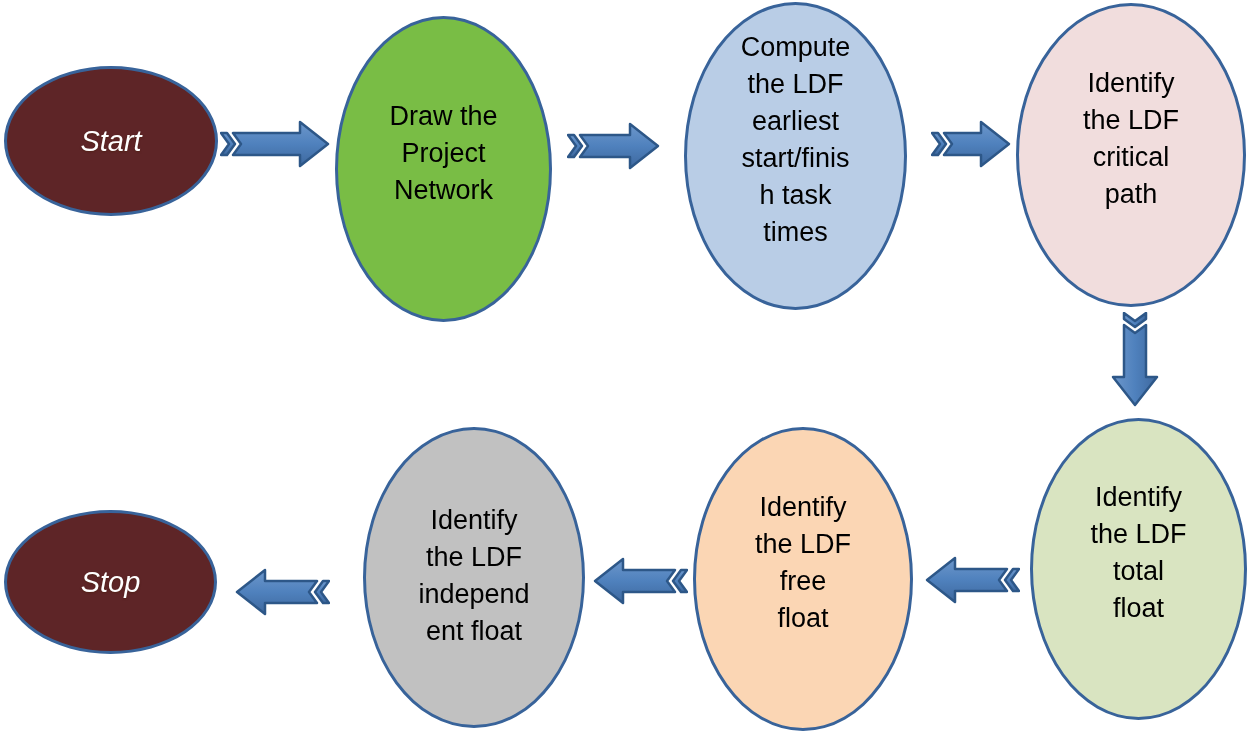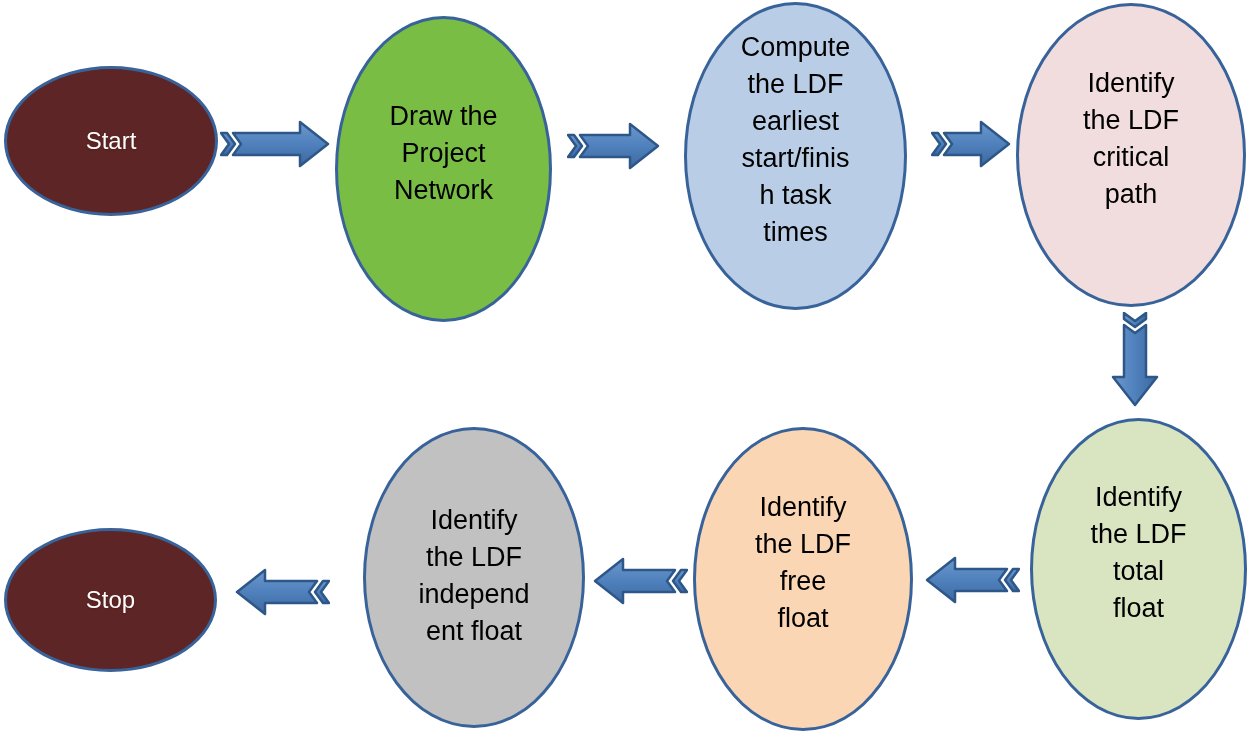--- a/index.html
+++ b/index.html
@@ -22,35 +22,36 @@
   }
   .label{
     white-space:pre-line;
     font-size:27px;
     line-height:37px;
     color:#000000;
   }
   .node-tall .label{transform:translateY(-16px);}
   .node-gray .label{transform:translateY(-2px);}
   .terminal .label{
-    font-size:24px;
+    font-size:29px;
     line-height:34px;
     color:#ffffff;
     text-shadow:0 1px 2px rgba(70,30,10,0.55);
     transform:none;
+    font-style:italic;
   }
   
   #n-start {left:4px;    top:66px;  width:214px; height:150px;}
   #n-draw  {left:335px;  top:16px;   width:217px; height:306px;}
   #n-compute{left:684px; top:2px;   width:223px; height:308px;}
   #n-critical{left:1016px;top:3px;  width:230px; height:304px;}
   #n-total {left:1030px; top:418px; width:217px; height:302px;}
   #n-free  {left:693px;  top:427px; width:220px; height:304px;}
   #n-indep {left:363px;  top:427px; width:222px; height:301px;}
-  #n-stop  {left:4px;    top:528px; width:213px; height:144px;}
+  #n-stop  {left:4px;    top:510px; width:213px; height:144px;}
   
   .arrow{position:absolute;}
   .arrow path{
     stroke:#2D5788;
     stroke-width:2.5;
     stroke-linejoin:round;
     fill:url(#agrad);
   }
   .arrow.down path{fill:url(#agradh);}
   #a1{left:220px;top:120px;}

